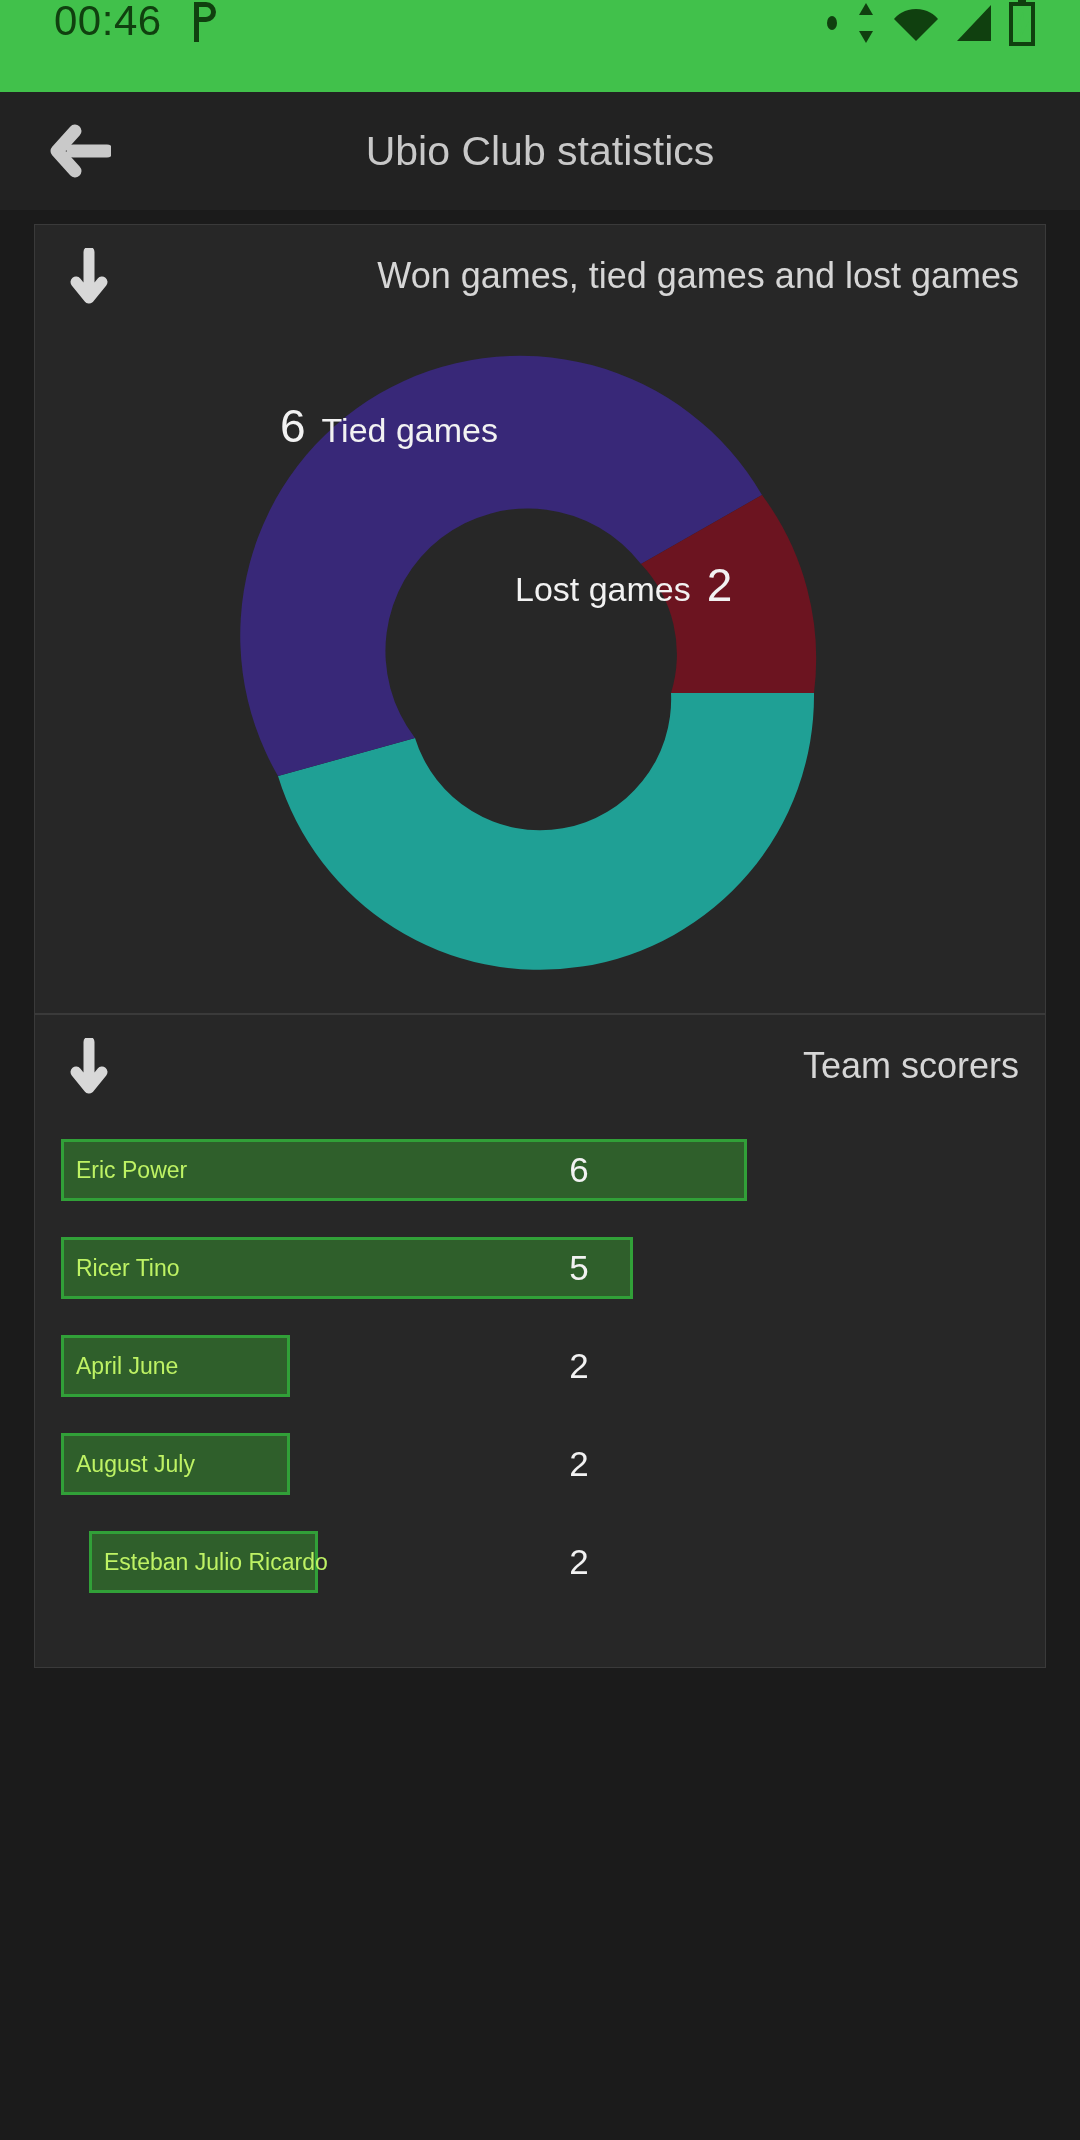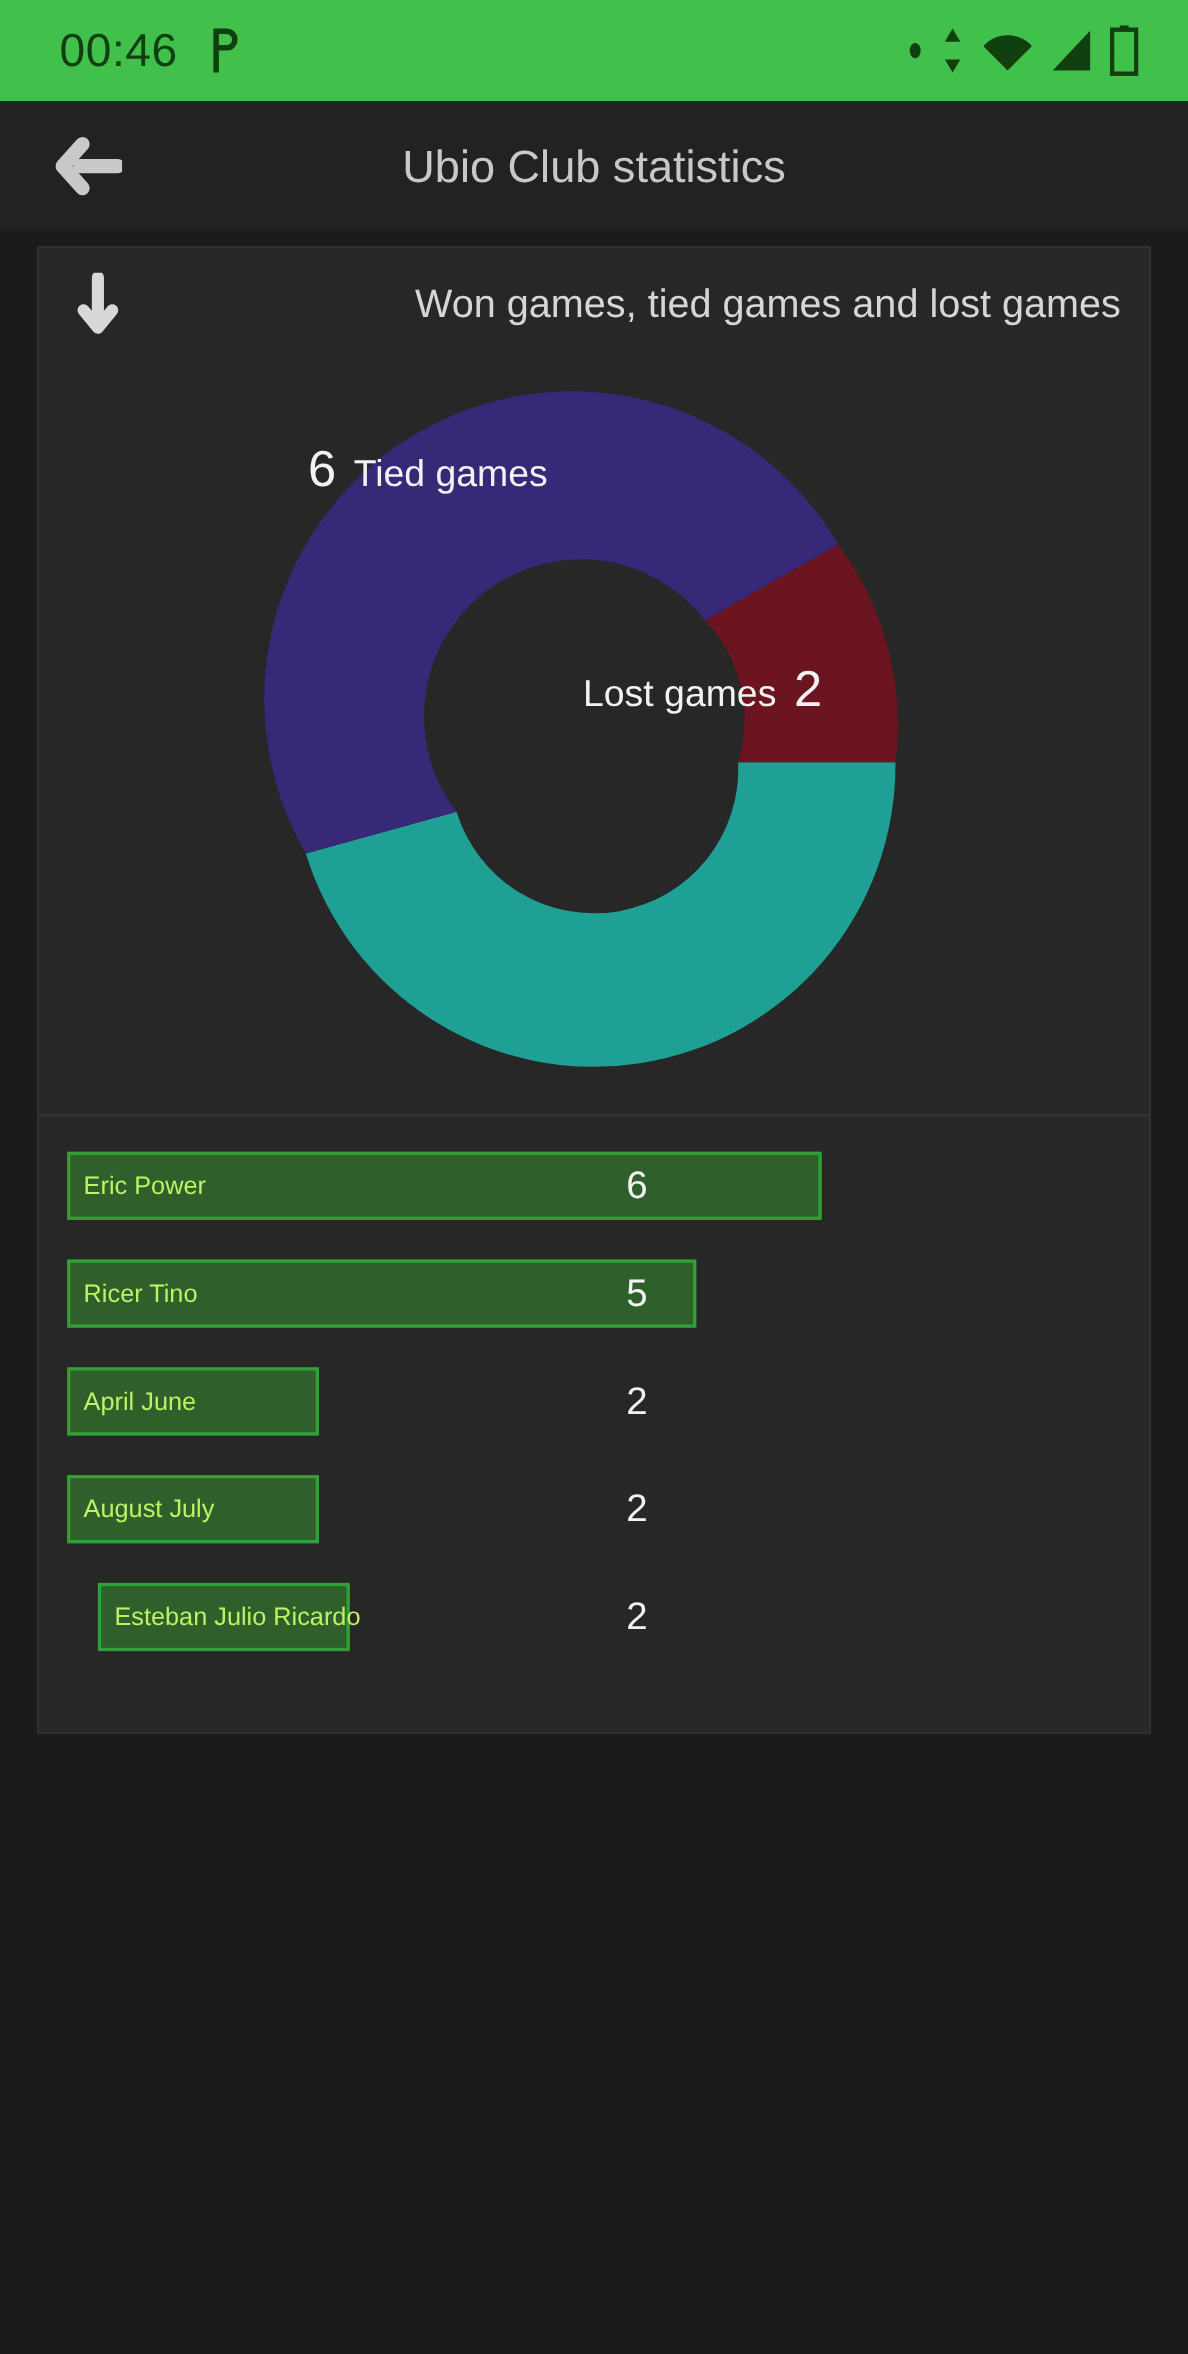--- a/index.html
+++ b/index.html
@@ -20,21 +20,21 @@
     background: #1b1b1b;
     display: flex;
     flex-direction: column;
   }
 
   
   #status-bar {
     height: 92px;
     background: #41c14b;
     display: flex;
-    align-items: center;
+    align-items: flex-start;
     padding: 0 45px 0 54px;
     flex: 0 0 auto;
   }
   #status-clock {
     font-size: 42px;
     color: #10400f;
     letter-spacing: 0.5px;
     line-height: 1;
   }
   #status-left-icons {
@@ -132,21 +132,21 @@
     white-space: nowrap;
     color: #f2f2f2;
     display: flex;
     align-items: baseline;
     gap: 16px;
   }
   .pie-label .pl-name { font-size: 34px; }
   .pie-label .pl-val  { font-size: 46px; }
 
   #label-tied { left: 245px; top: 86px; }
-  #label-lost { left: 495px; top: 245px; margin-top: 41px; }
+  #label-lost { left: 480px; top: 245px; }
   #label-won  { left: 215px; top: 660px; }
 
   
   #scorers-card {
     flex: 0 0 auto;
     padding-bottom: 56px;
   }
   #scorers-list {
     padding: 14px 26px 0 26px;
     display: flex;
@@ -260,20 +260,28 @@
 
         <div class="pie-label" id="label-lost">
           <span class="pl-name">Lost games</span>
           <span class="pl-val">2</span>
         </div>
 
       </div>
     </div>
 
     <div class="card" id="scorers-card">
+      <div class="card-head">
+        <div class="collapse-arrow">
+          <svg width="38" height="56" viewBox="0 0 38 56">
+            <path d="M19 4 L19 48 M6 34 L19 50 L32 34" fill="none" stroke="#d8d8d8" stroke-width="11" stroke-linecap="round" stroke-linejoin="round"></path>
+          </svg>
+        </div>
+        <div class="card-head-title">Team scorers</div>
+      </div>
 
       <div id="scorers-list">
           <div class="scorer-row">
             <div class="scorer-bar" style="width: 686px;">
               <span class="scorer-name">Eric Power</span>
             </div>
             <span class="scorer-value">6</span>
           </div>
           <div class="scorer-row">
             <div class="scorer-bar" style="width: 572px;">

